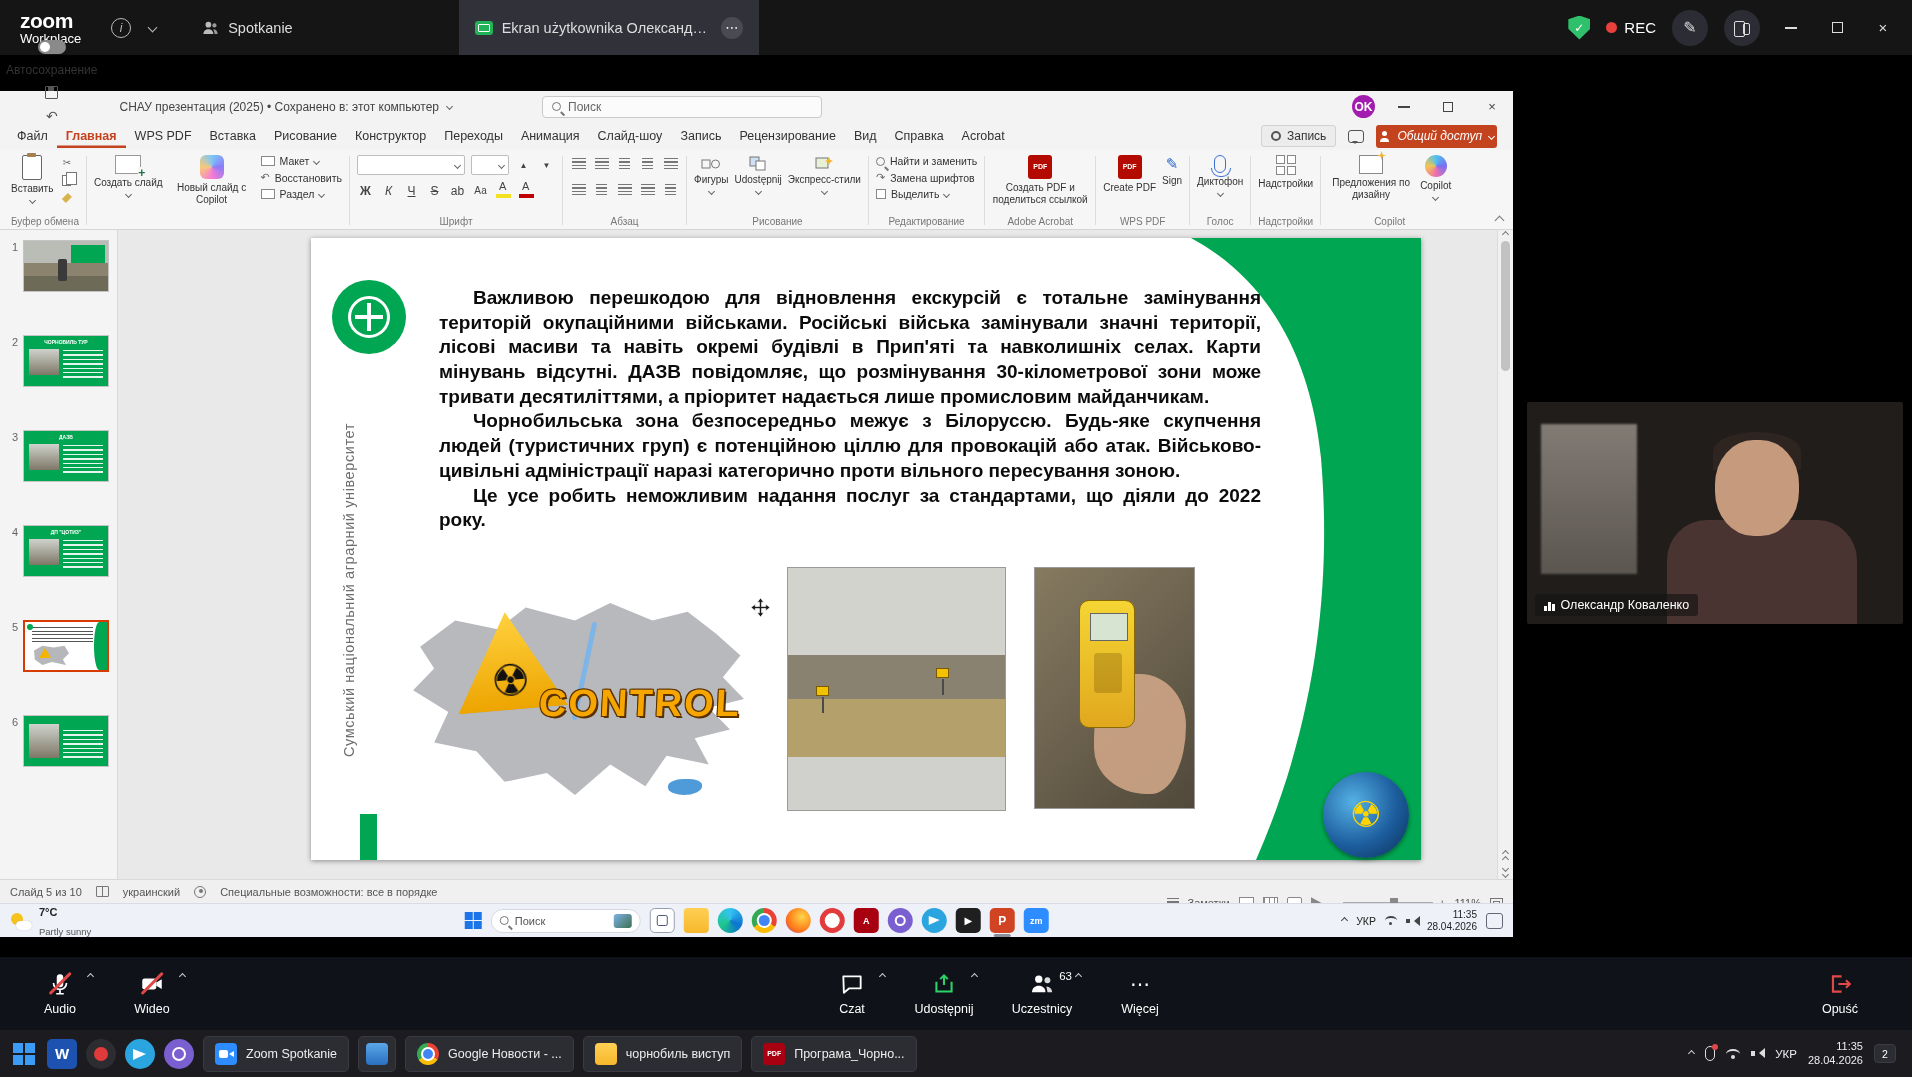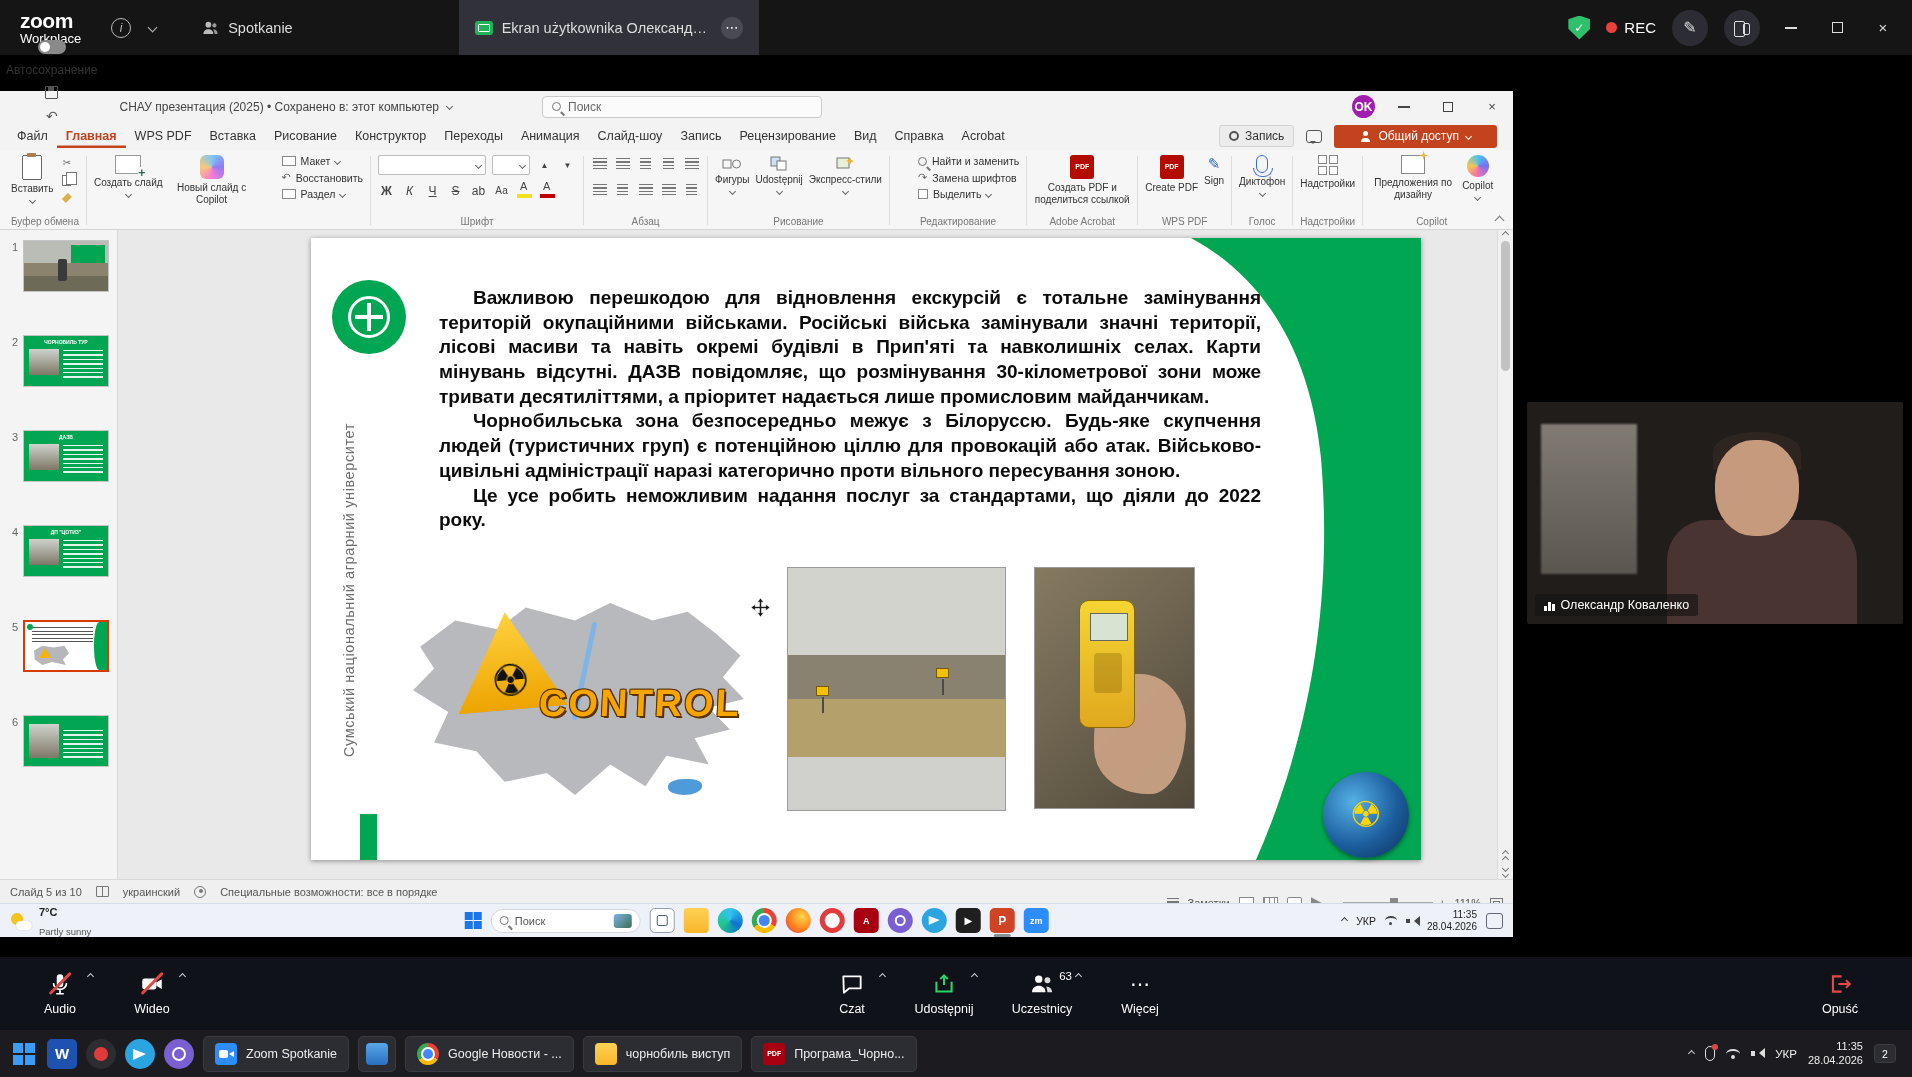--- a/index.html
+++ b/index.html
@@ -61,34 +61,34 @@
 
 
 .ptabs{height:28px;background:#f3f3f3;display:flex;align-items:center;padding:0 8px;font-size:12.5px;color:#333;}
 .ptab{padding:5px 9px;white-space:nowrap;background:none;border:none;font-size:12.5px;color:#333;}
 .ptab.active{color:var(--ppt-accent,#c43e1c);font-weight:bold;box-shadow:inset 0 -2.5px 0 var(--ppt-accent,#c43e1c);}
 .ptabs-right{margin-left:auto;display:flex;align-items:center;gap:12px;padding-right:8px;}
 .rec-btn{display:flex;align-items:center;gap:6px;background:#ececec;border:1px solid #d2d2d2;border-radius:3px;height:22px;padding:0 9px;font-size:12px;color:#333;}
 .cam-dot{width:10px;height:10px;border-radius:50%;border:2px solid #555;}
 .bubble{width:16px;height:13px;border:1.5px solid #555;border-radius:3px;position:relative;}
 .bubble::after{content:"";position:absolute;left:3px;bottom:-5px;border:3px solid transparent;border-top-color:#555;}
-.share-btn{display:flex;align-items:center;gap:7px;background:var(--ppt-accent,#c43e1c);color:#fff;border:none;border-radius:3px;height:23px;padding:0 26px;font-size:12px;}
+.share-btn{display:flex;align-items:center;gap:7px;background:var(--ppt-accent,#c43e1c);color:#fff;border:none;border-radius:3px;height:23px;padding:0 3px;font-size:12px;font-style:italic;}
 .person-up{width:11px;height:11px;position:relative;}
 .person-up::before{content:"";position:absolute;left:3px;top:0;width:5px;height:5px;border-radius:50%;background:#fff;}
 .person-up::after{content:"";position:absolute;left:1px;bottom:0;width:9px;height:4px;border-radius:4px 4px 0 0;background:#fff;}
 .share-btn .chev{width:5px;height:5px;border-color:#fff;}
 
 
 .pribbon{height:80px;background:#f6f6f6;border-bottom:1px solid #d5d5d5;display:flex;align-items:stretch;padding:2px 4px 0 4px;position:relative;}
 .rg{display:flex;flex-direction:column;padding:0 7px;}
 .rg-body{flex:1;display:flex;align-items:flex-start;gap:6px;padding-top:3px;}
 .rg-label{height:15px;font-size:10px;color:#777;text-align:center;display:flex;align-items:center;justify-content:center;gap:4px;}
 .rg-sep{width:1px;background:#ddd;margin:4px 0;}
 .rbig{display:flex;flex-direction:column;align-items:center;gap:3px;background:none;border:none;font-size:10px;color:#333;text-align:center;line-height:1.15;max-width:86px;}
-.rsm{display:flex;align-items:center;gap:5px;background:none;border:none;font-size:10.5px;color:#333;white-space:nowrap;margin-left:21px;}
+.rsm{display:flex;align-items:center;gap:5px;background:none;border:none;font-size:10.5px;color:#333;white-space:nowrap;}
 .rcolv{display:flex;flex-direction:column;gap:4px;justify-content:center;}
 .tinychev{width:5px;height:5px;border-right:1.3px solid #666;border-bottom:1.3px solid #666;transform:rotate(45deg);display:inline-block;}
 .ic-clipboard{width:20px;height:25px;border:1.5px solid #666;border-radius:2px;background:#fff;position:relative;}
 .ic-clipboard::after{content:"";position:absolute;left:4px;top:-3px;width:9px;height:4px;background:#a87f4f;border-radius:1px;}
 .msq{width:15px;height:14px;display:grid;place-items:center;font-size:10px;color:#666;background:none;border:none;}
 .ic-copy{position:relative;width:9px;height:11px;border:1px solid #777;background:#fff;}
 .ic-copy::after{content:"";position:absolute;left:2.5px;top:-3.5px;width:9px;height:11px;border:1px solid #777;background:#fff;}
 .ic-brush{width:10px;height:10px;background:#d8b24a;clip-path:polygon(0 60%,60% 0,100% 40%,40% 100%);}
 .ic-slide{width:26px;height:19px;background:#fff;border:1px solid #999;position:relative;}
 .ic-slide::after{content:"+";position:absolute;right:-5px;bottom:-6px;color:#1e7145;font-weight:bold;font-size:12px;background:#f6f6f6;line-height:1;}

